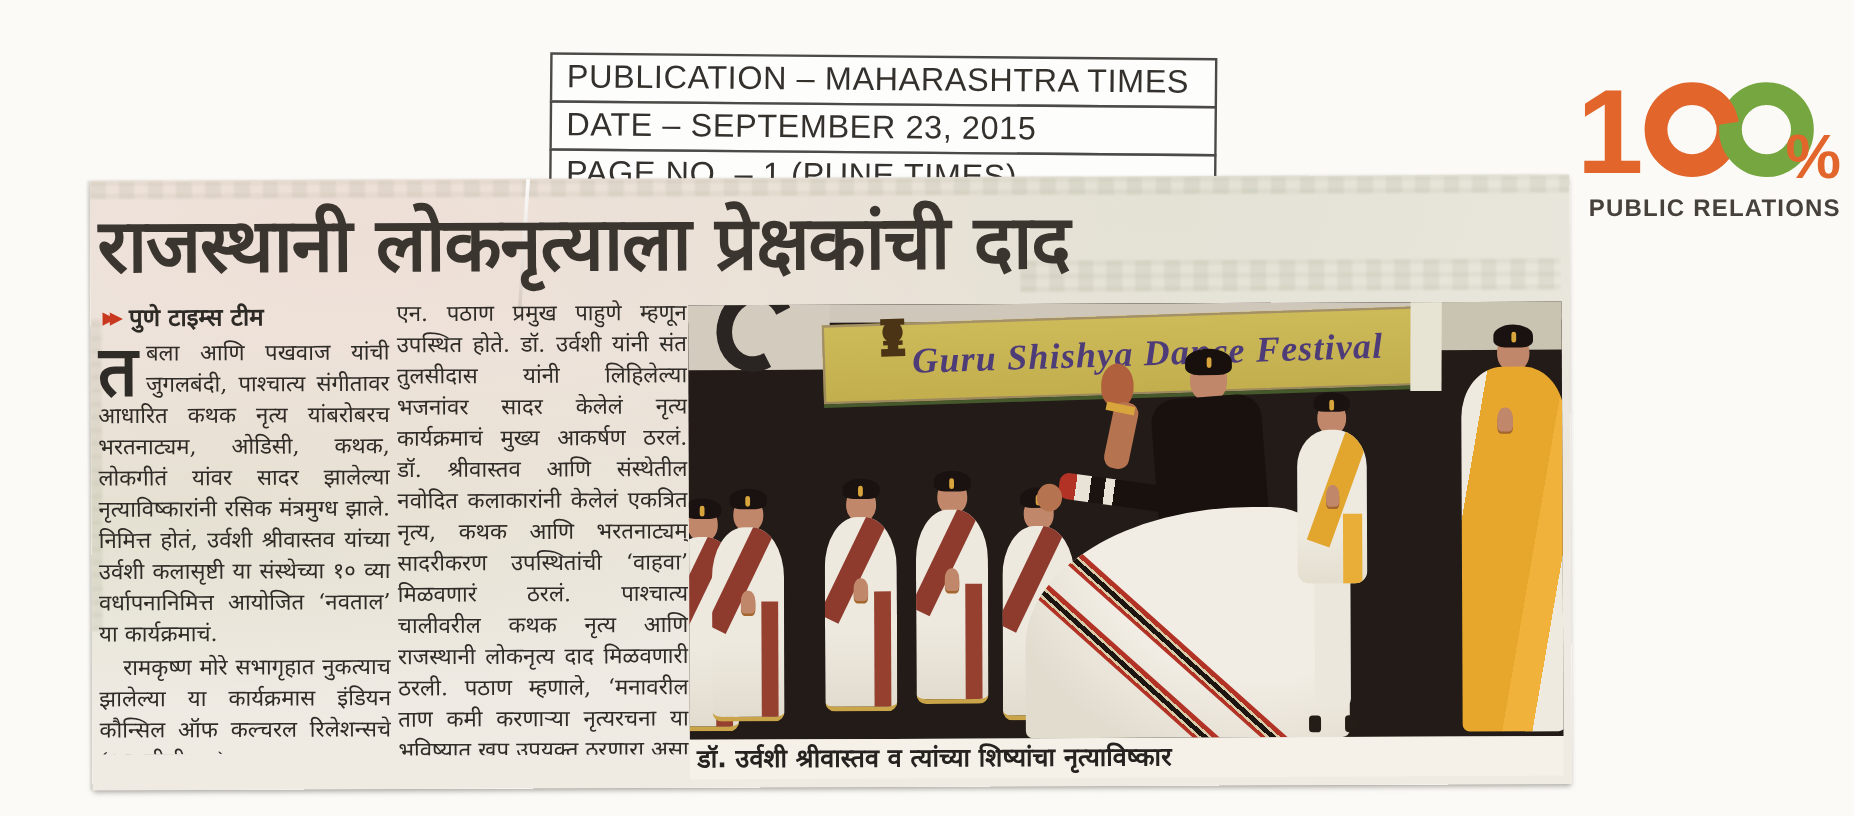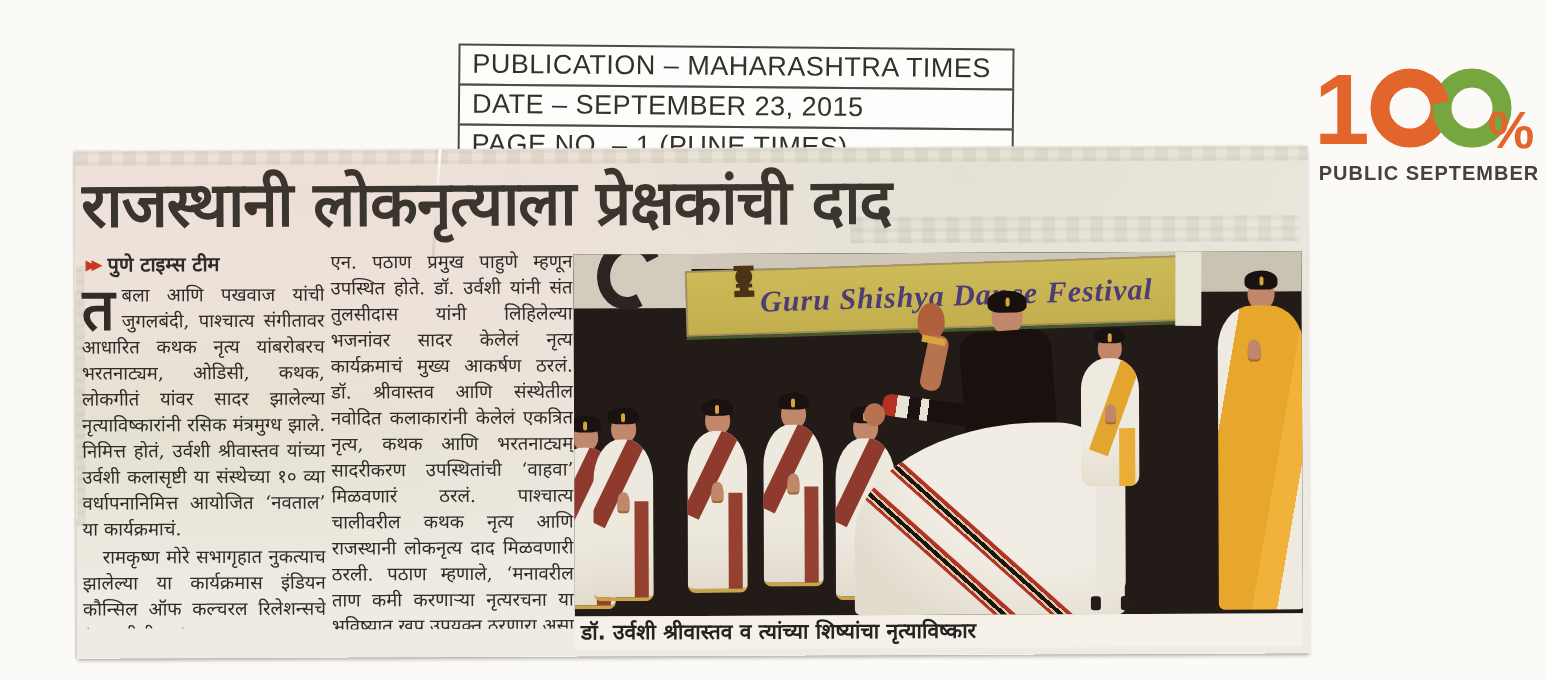--- a/index.html
+++ b/index.html
@@ -200,21 +200,21 @@
 </div>
 
 <div class="logo">
   <svg width="222" height="100" viewBox="0 0 222 100">
     <text x="-4" y="88" font-family="Liberation Sans, sans-serif" font-weight="bold" font-size="100" fill="#E2662C">1</text>
     <circle cx="92" cy="52" r="30" stroke="#E2662C" stroke-width="19" fill="none"></circle>
     <circle cx="154" cy="52" r="30" stroke="#76A63F" stroke-width="19" fill="none"></circle>
     <path d="M 109 27 A 30 30 0 0 1 121.5 47" stroke="#E2662C" stroke-width="19" fill="none"></path>
     <text x="170" y="92" font-family="Liberation Sans, sans-serif" font-weight="bold" font-size="52" fill="#E2662C">%</text>
   </svg>
-  <div class="logo-caption">PUBLIC SEPTEMBER</div>
+  <div class="logo-caption">PUBLIC RELATIONS</div>
 </div>
 
 <div class="clipping">
   <div class="bleed bleed-top"></div>
   <div class="bleed bleed-right"></div>
   <div class="bleed bleed-left"></div>
   <div class="crease"></div>
 
   <div class="headline">राजस्थानी लोकनृत्याला प्रेक्षकांची दाद</div>
 

